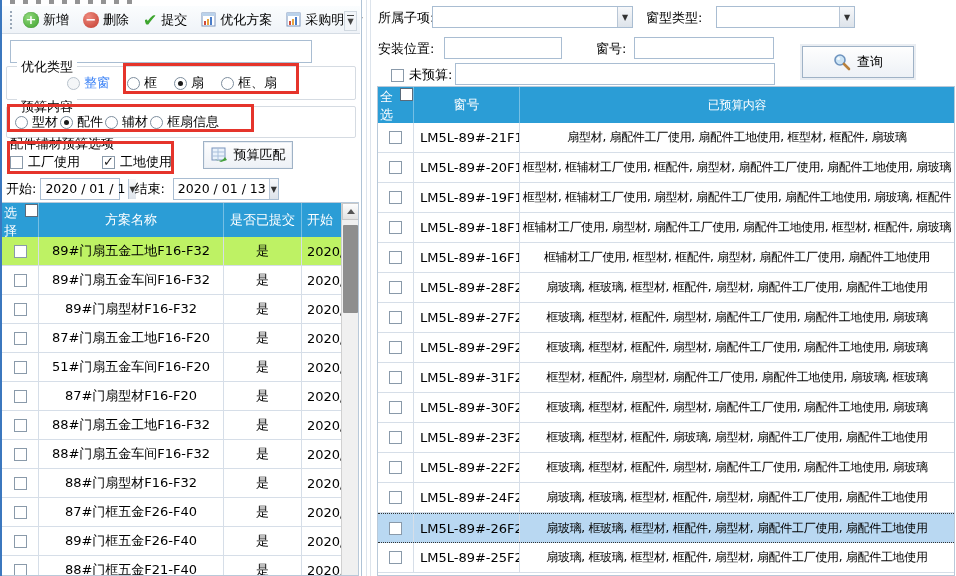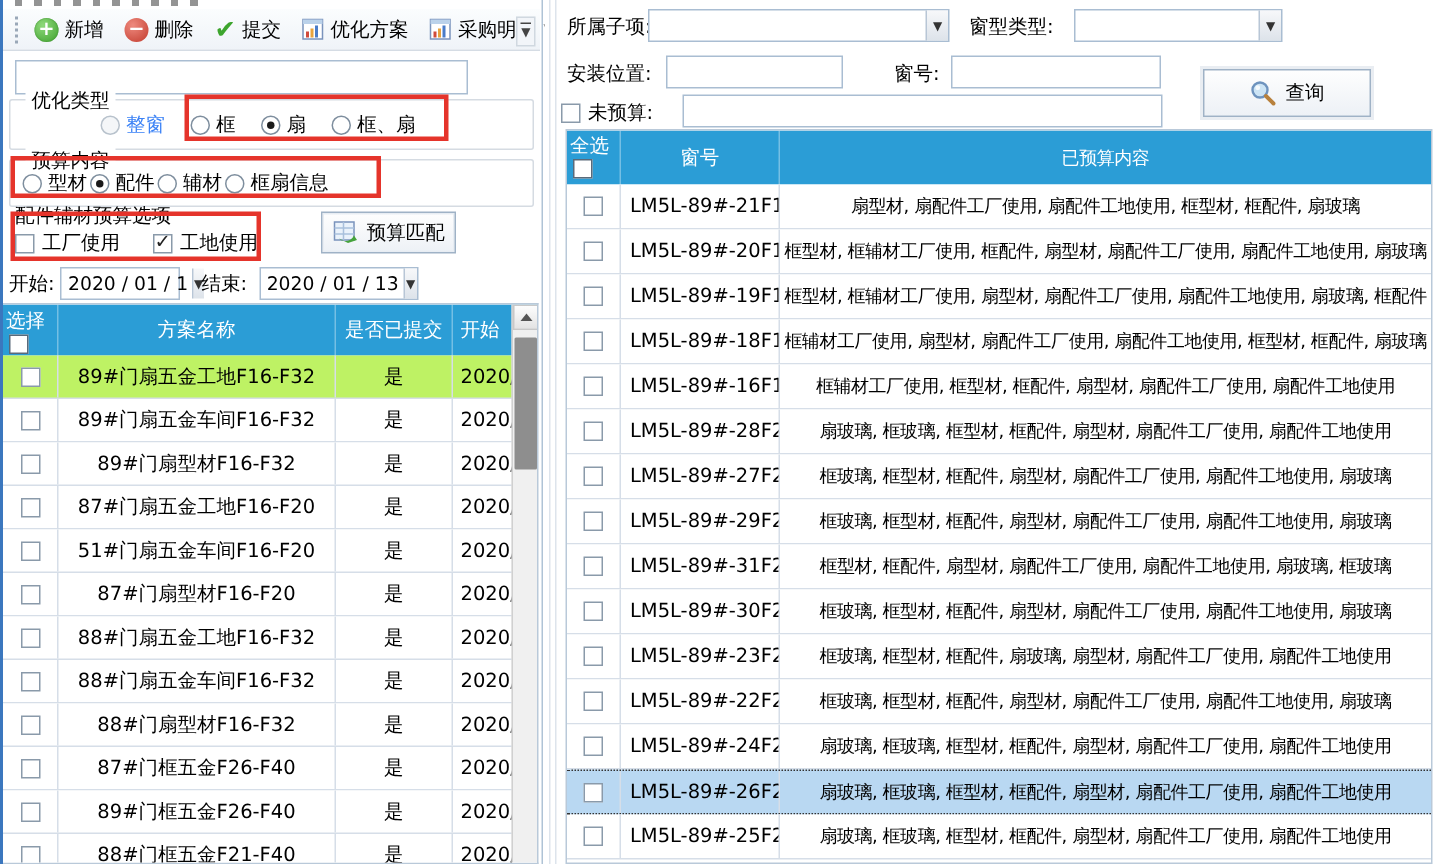--- a/index.html
+++ b/index.html
@@ -44,36 +44,36 @@
   .radio.disabled .rlabel { color:#3b82f6; }
 
   .opt-section-label { position:absolute; left:8px; top:135px; font-size:13px; }
   .cb-row { position:absolute; left:8px; top:153px; display:flex; gap:22px; align-items:center; }
   .checkbox { display:flex; align-items:center; gap:5px; white-space:nowrap; }
   .cb { width:13px; height:13px; border:1px solid #8A9AAA; background:#fff; position:relative; flex:none; display:inline-block; }
   .checkbox.checked .cb::after { content:"✓"; position:absolute; left:0px; top:-3px; font-size:13px; font-weight:bold; color:#222; }
 
   .btn { display:flex; align-items:center; justify-content:center; gap:6px;
     background:linear-gradient(#FEFEFE,#EDF1F6); border:1px solid #9FB2C6; box-shadow:0 0 0 1px #E8EDF3 inset; cursor:default; }
-  #budget-match-btn { position:absolute; left:212px; top:141px; width:90px; height:28px; }
+  #budget-match-btn { position:absolute; left:201px; top:141px; width:90px; height:28px; }
 
   .date-row { position:absolute; left:4px; top:178px; width:352px; height:22px; display:flex; align-items:center; }
   .date-label { font-size:13px; }
   .combo { display:flex; border:1px solid #A9BDD2; background:#fff; height:22px; align-items:stretch; }
   .combo .val { padding:2px 3px 0 4px; font-size:12.5px; white-space:nowrap; }
   .combo .dd { width:15px; background:linear-gradient(#F7F8FA,#DDE3EA); border-left:1px solid #B8C6D6; font-size:8px; color:#333; display:flex; align-items:center; justify-content:center; }
   #date-start { margin-left:4px; width:80px; }
   #date-end { margin-left:8px; width:106px; }
   #date-end-label { margin-left:14px; }
 
   
   .tbl { position:absolute; background:#fff; border:1px solid #B9C9D9; overflow:hidden; }
   .thead { display:flex; background:#2B9DD6; color:#fff; }
   .th { display:flex; align-items:center; justify-content:center; border-right:1px solid rgba(255,255,255,.35); overflow:hidden; }
-  .th-sel { flex-direction:column; align-items:flex-start; justify-content:flex-start; padding:1px 0 0 2px; }
+  .th-sel { flex-direction:row; align-items:flex-start; justify-content:flex-start; padding:1px 0 0 2px; }
   .th-sel .cb { margin:0 0 0 2px; border-color:#5A6A7A; }
   .trow { display:flex; border-bottom:1px solid #D6DEE8; background:#fff; }
   .td { display:flex; align-items:center; justify-content:center; border-right:1px solid #D6DEE8; overflow:hidden; white-space:nowrap; }
   .trow.selected { background:#bef264; }
 
   #plan-table { left:0; top:202px; width:357px; height:374px; border-left:none; }
   #plan-table .thead { height:34px; }
   #plan-table .trow { height:29px; }
   #plan-table .c0 { width:37px; flex:none;justify-content:center; }
   #plan-table .c1 { width:185px; flex:none; }
@@ -99,21 +99,21 @@
 
   
   #right-panel { position:absolute; left:372px; top:0; width:584px; height:576px; background:#fff; }
   .fl { position:absolute; white-space:nowrap; font-size:13px; }
   .input { border:1px solid #A9BDD2; background:#fff; height:22px; font:inherit; padding:0 4px; position:absolute; }
   #sub-item-combo   { position:absolute; left:58px;  top:6px;  width:201px; }
   #win-type-combo   { position:absolute; left:342px; top:6px;  width:139px; }
   #install-input    { left:70px;  top:37px; width:118px; }
   #winno-input      { left:260px; top:37px; width:140px; }
   #unbudget-input   { left:81px;  top:63px; width:320px; }
-  #unbudget-cb      { position:absolute; left:0; top:66px; }
+  #unbudget-cb      { position:absolute; left:17px; top:66px; }
   #query-btn { position:absolute; left:428px; top:46px; width:112px; height:32px; box-shadow:0 0 0 2px #E9EDF2; }
 
   #budget-table { left:3px; top:86px; width:578px; height:490px; }
   #budget-table .thead { height:36px; }
   #budget-table .trow { height:30px; }
   #budget-table .c0 { width:36px; flex:none; }
   #budget-table .c1 { width:106px; flex:none; justify-content:flex-start; padding-left:6px; }
   #budget-table .c2 { flex:1; border-right:none; font-size:12px; letter-spacing:-0.3px; }
   #budget-table .trow.selected { background:#B9D8F2; border-top:1px dotted #333; border-bottom:1px dotted #333; height:30px; }
 

